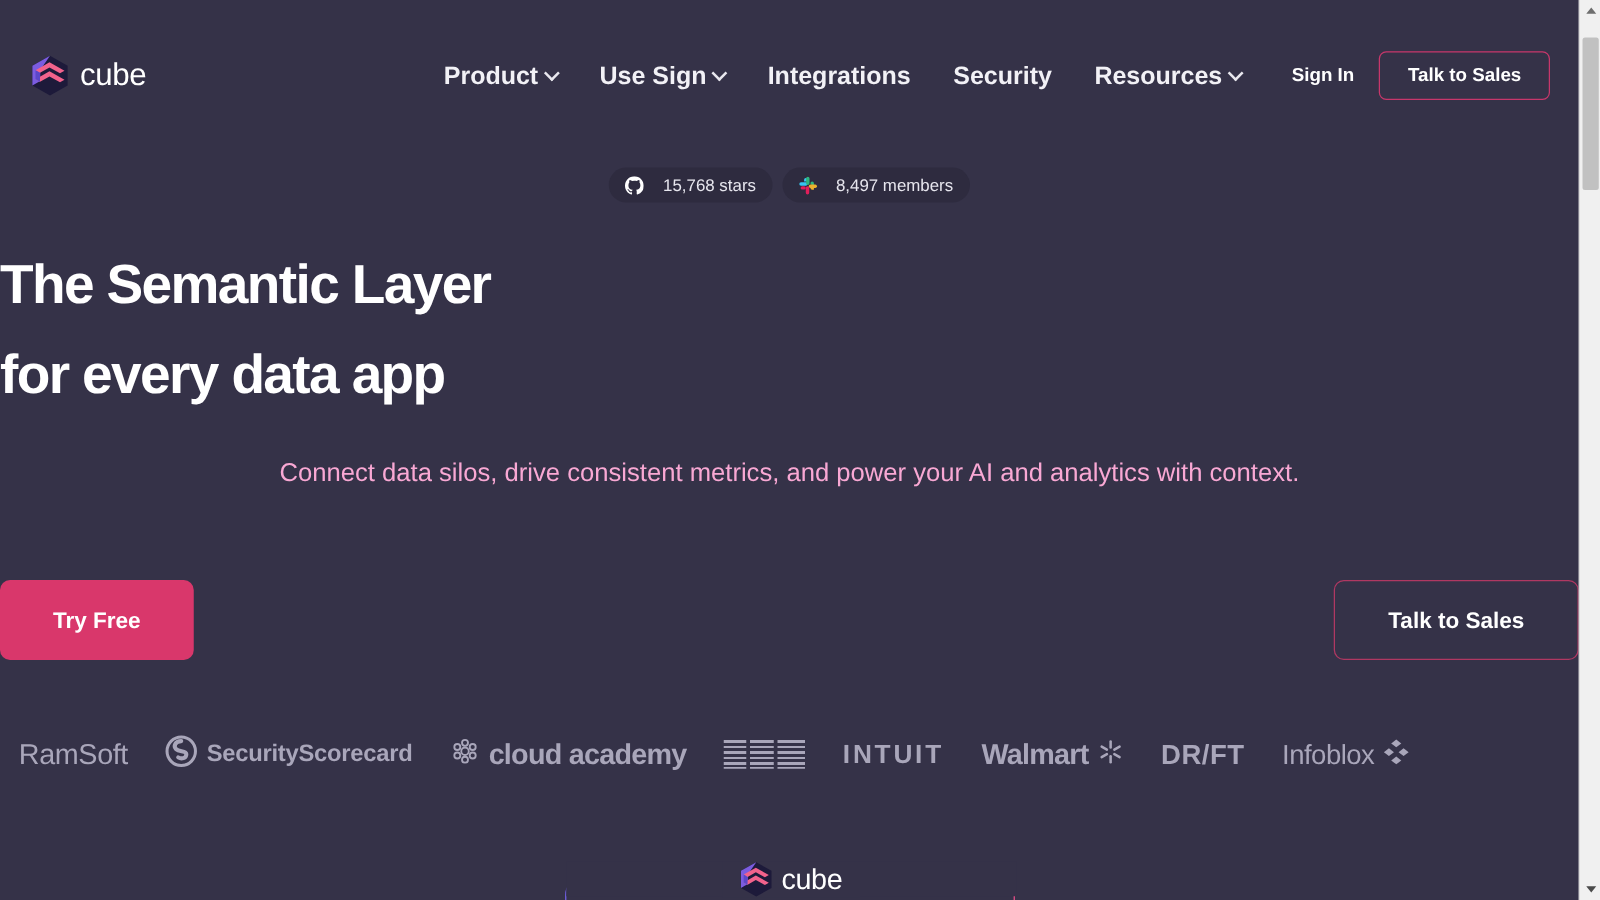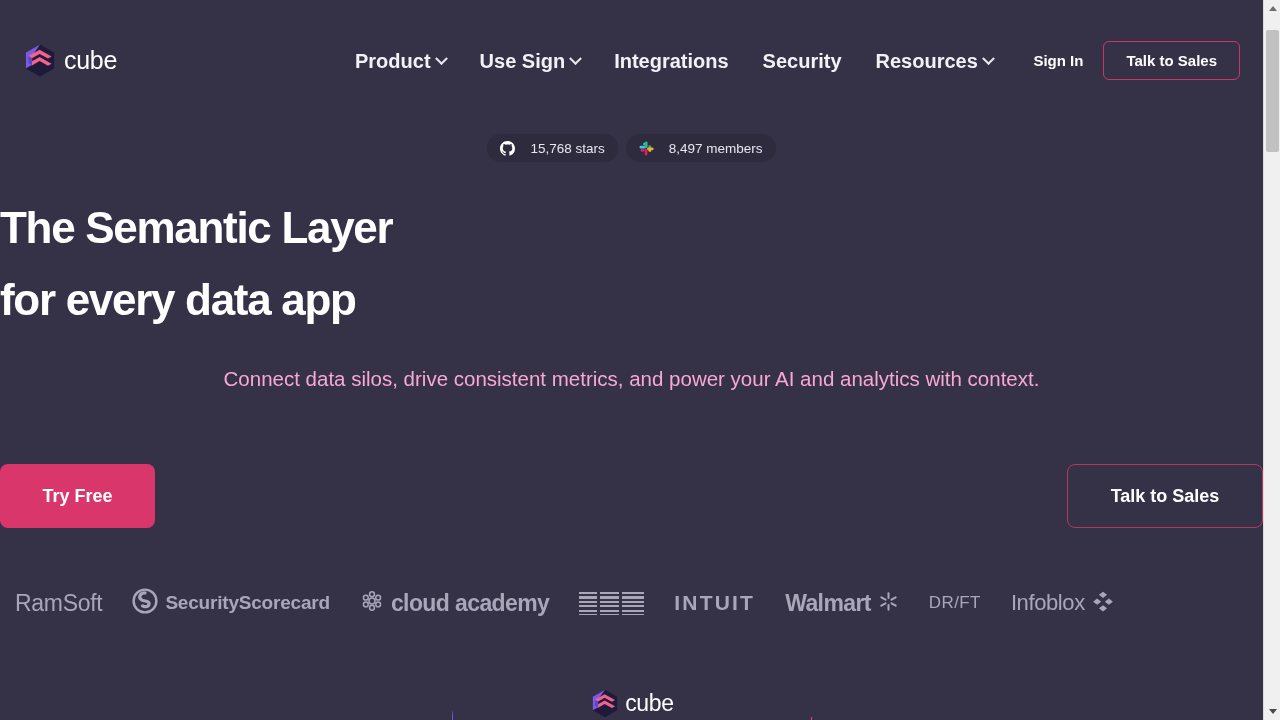--- a/index.html
+++ b/index.html
@@ -159,21 +159,21 @@
   .logo-text { font-size:22px; font-weight:400; letter-spacing:-0.2px; }
 
   .l-ramsoft .logo-text { font-size:23px; font-weight:400; letter-spacing:-0.3px; }
   .l-ssc .two-line {
     display:flex; line-height:14px;
     font-size:19px; font-weight:700; letter-spacing:-0.2px;
   }
   .l-cloud .logo-text { font-size:23px; font-weight:700; letter-spacing:-0.6px; }
   .l-intuit .logo-text { font-size:21px; font-weight:700; letter-spacing:2.2px; }
   .l-walmart .logo-text { font-size:23px; font-weight:700; letter-spacing:-0.6px; }
-  .l-drift .logo-text { font-size:17px; font-weight:400; letter-spacing:0.4px; }
+  .l-drift .logo-text { font-size:22px; font-weight:700; letter-spacing:0.4px; }
   .l-infoblox .logo-text { font-size:22px; font-weight:400; letter-spacing:-0.4px; }
 
   
   .ibm-mark { display:flex; gap:3px; align-items:flex-end; }
   .ibm-letter {
     width:18px; height:23px;
     background:repeating-linear-gradient(
       to bottom,
       #a9a6ba 0px, #a9a6ba 2.2px,
       transparent 2.2px, transparent 4.4px);

